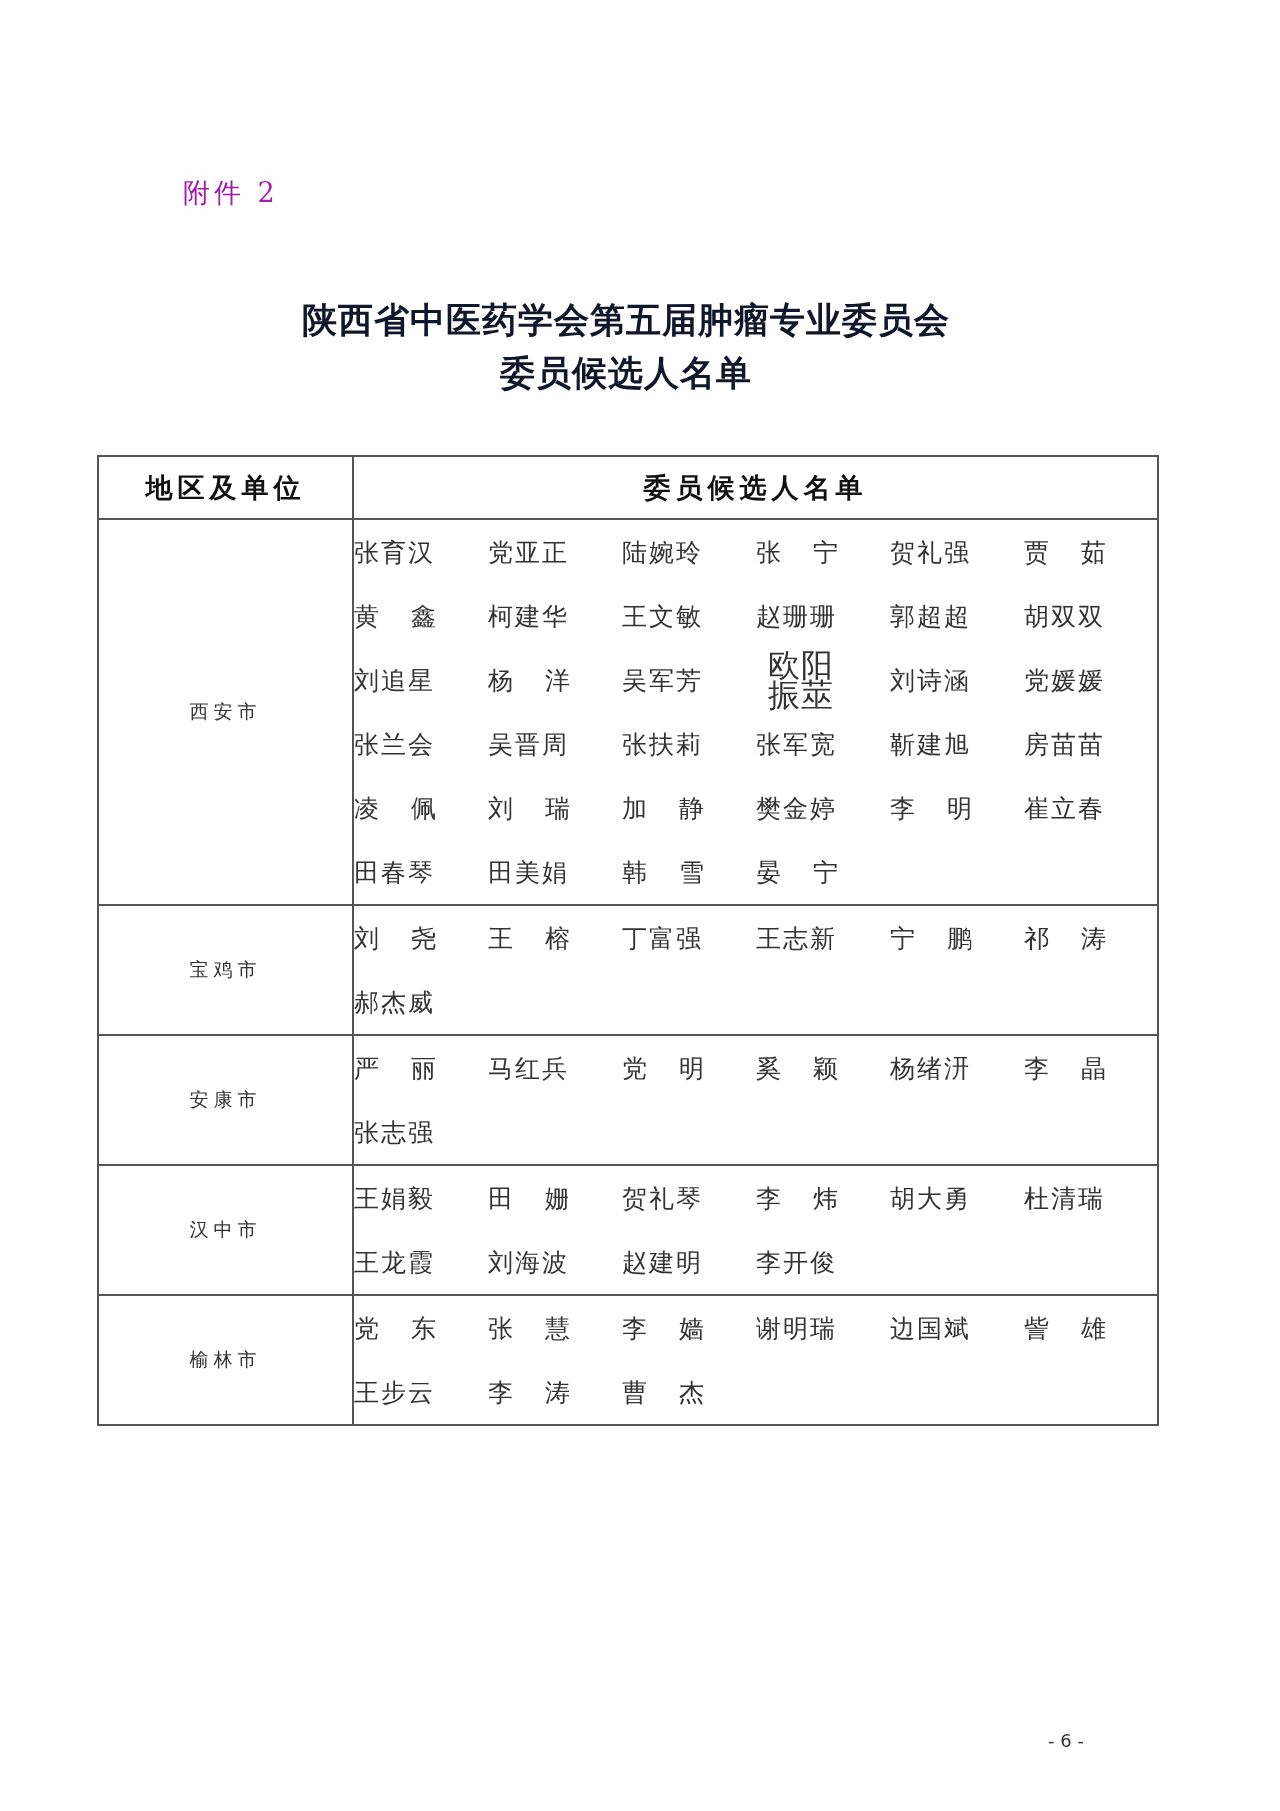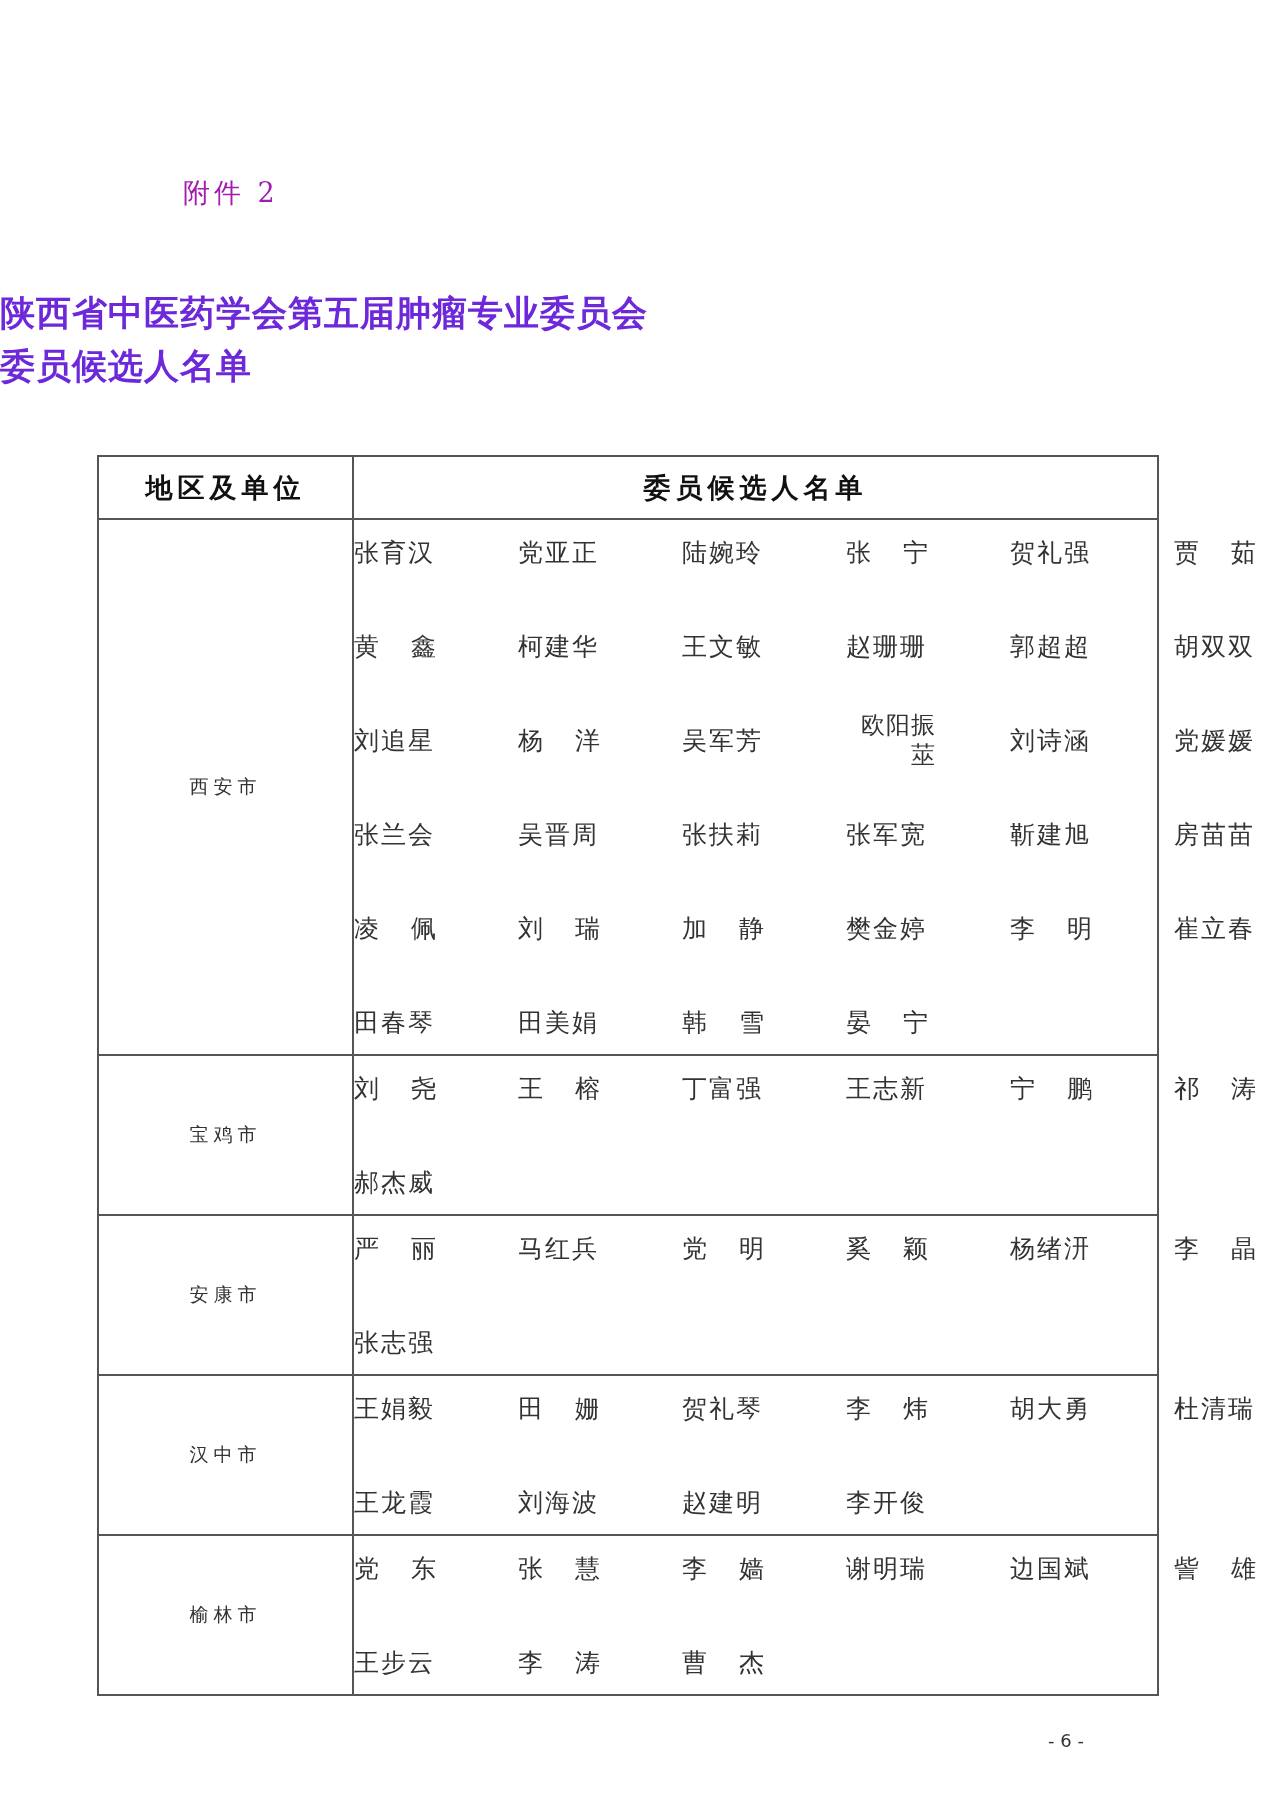--- a/index.html
+++ b/index.html
@@ -4,50 +4,50 @@
 <style>
   html, body { margin: 0; padding: 0; }
   body {
     width: 1280px; height: 1811px; background: #ffffff; position: relative; overflow: hidden;
     font-family: "DejaVu Serif", "Liberation Serif", serif; color: #222;
   }
   .attachment {
     position: absolute; left: 183px; top: 175px; font-size: 27px; letter-spacing: 4px; color: #a21caf;
   }
   .title {
-    position: absolute; left: 0; width: 1252px; text-align: left;
+    position: absolute; left: 0; width: 1252px; text-align: center;
     font-family: "DejaVu Sans", "Liberation Sans", sans-serif; font-weight: bold;
-    font-size: 35px; color: #6d28d9; letter-spacing: 1px;
+    font-size: 35px; color: #0f172a; letter-spacing: 1px; margin-top: 7px;
   }
   .title.l1 { top: 290px; }
   .title.l2 { top: 343px; }
   table.roster {
     position: absolute; left: 97px; top: 455px; width: 1062px;
     border-collapse: collapse; table-layout: fixed;
   }
   table.roster td, table.roster th {
     border: 2px solid #555; padding: 0; vertical-align: middle;
   }
   th.hdr {
     height: 61px; font-family: "DejaVu Sans", "Liberation Sans", sans-serif; font-weight: bold;
     font-size: 27px; color: #111; letter-spacing: 5px; text-align: center;
   }
   td.region {
     width: 253px; text-align: center; font-size: 19px; letter-spacing: 5px; color: #333;
   }
   td.names { padding: 0 0 0 22px; }
   .grid {
-    display: grid; grid-template-columns: repeat(6, 134px); grid-auto-rows: 64px; gap: 30px;
+    display: grid; grid-template-columns: repeat(6, 134px); grid-auto-rows: 64px;
   }
   .name {
     font-size: 25px; color: #333; display: flex; align-items: center;
     white-space: nowrap; letter-spacing: 2px;
   }
   .name.spaced { letter-spacing: 0; }
-  .name.wrap { white-space: normal; width: 90px; line-height: 30px; text-align: right; font-size: 24px; letter-spacing: 1px; }
+  .name.wrap { white-space: normal; width: 90px; line-height: 30px; text-align: center; font-size: 32px; letter-spacing: 1px; }
   .pagenum {
     position: absolute; left: 1048px; top: 1730px; font-family: "DejaVu Sans", "Liberation Sans", sans-serif;
     font-size: 18px; color: #333;
   }
 </style>
 </head>
 <body>
 
 <div class="attachment">附件 2</div>
 <div class="title l1">陕西省中医药学会第五届肿瘤专业委员会</div>

